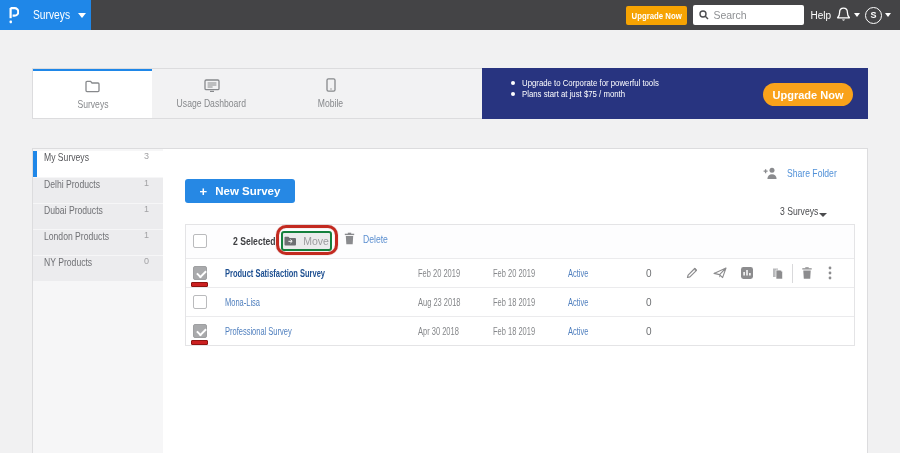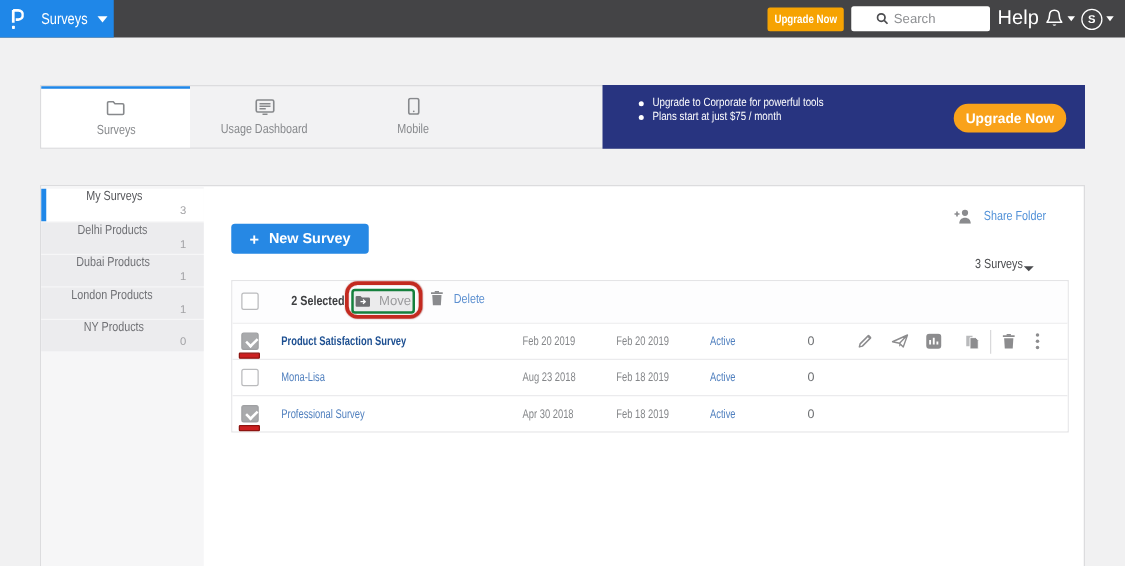--- a/index.html
+++ b/index.html
@@ -29,28 +29,28 @@
   .caret { width:0; height:0; border-left:4.5px solid transparent; border-right:4.5px solid transparent; border-top:5px solid #fff; }
   .logo-box .caret { margin-left:8px; }
   .topbar-right { margin-left:auto; display:flex; align-items:center; margin-right:9px; }
   .upgrade-btn {
     width:61px; height:19px; background:#f6a302; border:none; border-radius:2px;
     color:#fff; font-size:9.5px; font-weight:bold; font-family:inherit; cursor:pointer;
     display:flex; align-items:center; justify-content:center; white-space:nowrap;
   }
   .search-wrap {
     margin-left:6px; width:111px; height:20px; background:#fff; border-radius:2px;
-    display:flex; align-items:center; padding-left:20px;
+    display:flex; align-items:center; padding-left:6px;
   }
   .search-wrap input {
     border:none; outline:none; background:transparent; width:86px; margin-left:4px;
     font-size:10.5px; color:#444; font-family:inherit;
   }
   .search-wrap input::placeholder { color:#8d8f92; }
-  .help-link { margin-left:6px; color:#fff; font-size:16px; text-decoration:none; cursor:pointer; }
+  .help-link { margin-left:6px; color:#fff; font-size:10px; text-decoration:none; cursor:pointer; }
   .bell-wrap { margin-left:5px; display:flex; align-items:center; cursor:pointer; }
   .bell-wrap .caret { margin-left:3px; border-top-width:4px; border-left-width:3.5px; border-right-width:3.5px; }
   .avatar-wrap { margin-left:5px; display:flex; align-items:center; cursor:pointer; }
   .avatar-circle {
     width:17px; height:17px; border-radius:50%; border:1.5px solid #fff;
     color:#fff; font-size:9px; font-weight:bold;
     display:flex; align-items:center; justify-content:center;
   }
   .avatar-wrap .caret { margin-left:3px; border-top-width:4px; border-left-width:3.5px; border-right-width:3.5px; }
 
@@ -81,22 +81,22 @@
     font-size:11px; font-weight:bold; font-family:inherit; cursor:pointer;
   }
 
   
   .content {
     position:absolute; left:32px; top:148px; width:836px; height:305px;
     background:#fff; border:1px solid #dcdcde; border-bottom:none; display:flex;
   }
   .sidebar { width:130px; flex:0 0 auto; background:#f6f6f7; padding-top:2px; }
   .side-item {
-    height:25px; margin-bottom:1px; background:#ececee; display:flex; align-items:center;
-    padding:0 14px 0 11px; cursor:pointer; font-size:10.5px; color:#707175;flex-direction:column;
+    height:25px; margin-bottom:1px; background:#ececee; display:flex; 
+    padding:0 14px 0 11px; cursor:pointer; font-size:10.5px; color:#707175;
   }
   .side-item .side-count { margin-left:auto; font-size:9px; color:#a2a2a5; }
   .side-item.active {
     height:26px; background:#fff; border-left:4px solid #1f87e8; padding-left:7px; color:#55565a;
   }
   .main { flex:1; position:relative; }
 
   .share-folder {
     position:absolute; top:18px; right:30px; display:flex; align-items:flex-start;
     cursor:pointer; text-decoration:none;

